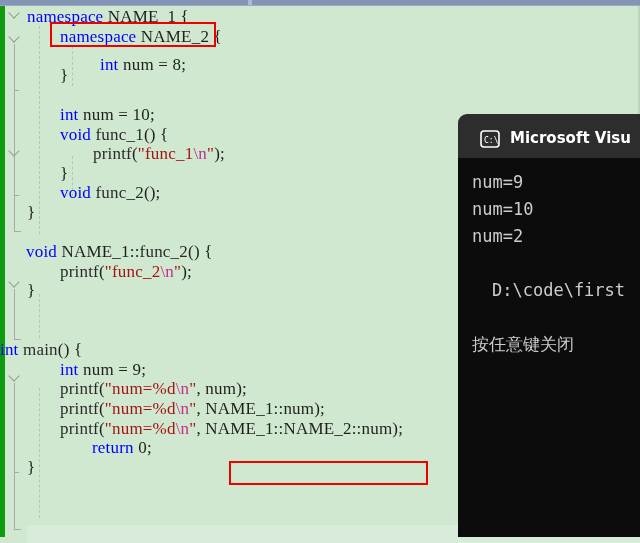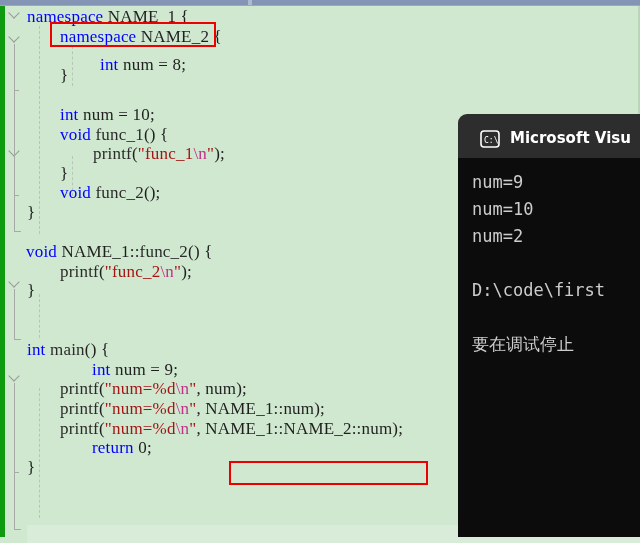--- a/index.html
+++ b/index.html
@@ -130,22 +130,22 @@
         <div class="ln" style="top: 139.2px; padding-left: 93px;"><span class="fn">printf</span><span class="id">(</span><span class="str">"func_1</span><span class="esc">\n</span><span class="str">"</span><span class="id">);</span></div>
         <div class="ln" style="top: 158.8px; padding-left: 60px;"><span class="id">}</span></div>
         <div class="ln" style="top: 178.4px; padding-left: 60px;"><span class="kw">void</span><span class="fn"> func_2</span><span class="id">();</span></div>
         <div class="ln" style="top: 198px; padding-left: 27px;"><span class="id">}</span></div>
         <div class="ln" style="top: 217.6px; padding-left: 27px;">&nbsp;</div>
         <div class="ln" style="top: 237.2px; padding-left: 26px;"><span class="kw">void</span><span class="id"> NAME_1::</span><span class="fn">func_2</span><span class="id">() {</span></div>
         <div class="ln" style="top: 256.8px; padding-left: 60px;"><span class="fn">printf</span><span class="id">(</span><span class="str">"func_2</span><span class="esc">\n</span><span class="str">"</span><span class="id">);</span></div>
         <div class="ln" style="top: 276.4px; padding-left: 27px;"><span class="id">}</span></div>
         <div class="ln" style="top: 296px; padding-left: 27px;">&nbsp;</div>
         <div class="ln" style="top: 315.6px; padding-left: 27px;">&nbsp;</div>
-        <div class="ln" style="top: 335.2px; padding-left: 27px;"><span class="kw">int</span><span class="fn"> main</span><span class="id">() {</span></div>
-        <div class="ln" style="top: 354.8px; padding-left: 92px;"><span class="kw">int</span><span class="id"> num = </span><span class="num">9</span><span class="id">;</span></div>
+        <div class="ln" style="top: 335.2px; "><span class="kw">int</span><span class="fn"> main</span><span class="id">() {</span></div>
+        <div class="ln" style="top: 354.8px; padding-left: 60px;"><span class="kw">int</span><span class="id"> num = </span><span class="num">9</span><span class="id">;</span></div>
         <div class="ln" style="top: 374.4px; padding-left: 60px;"><span class="fn">printf</span><span class="id">(</span><span class="str">"num=%d</span><span class="esc">\n</span><span class="str">"</span><span class="id">, num);</span></div>
         <div class="ln" style="top: 394px; padding-left: 60px;"><span class="fn">printf</span><span class="id">(</span><span class="str">"num=%d</span><span class="esc">\n</span><span class="str">"</span><span class="id">, NAME_1::num);</span></div>
         <div class="ln" style="top: 413.6px; padding-left: 60px;"><span class="fn">printf</span><span class="id">(</span><span class="str">"num=%d</span><span class="esc">\n</span><span class="str">"</span><span class="id">, NAME_1::NAME_2::num);</span></div>
         <div class="ln" style="top: 433.2px; padding-left: 92px;"><span class="kw">return</span><span class="num"> 0</span><span class="id">;</span></div>
         <div class="ln" style="top: 452.8px; padding-left: 27px;"><span class="id">}</span></div>
       </div>
 
   <div class="redbox" title="namespace NAME_2" style="left: 50px; top: 16px; width: 166px; height: 25px; border-color: rgb(238, 0, 0);"></div>
       <div class="redbox" title="NAME_1::NAME_2::num" style="left: 229px; top: 455px; width: 199px; height: 24px; border-color: rgb(238, 0, 0);"></div>
     </div>
@@ -159,18 +159,18 @@
         </svg>
       </span>
       <span class="ctitle">Microsoft Visu</span>
     </div>
     <div class="body">
 
     <div class="cline" style="top: 16px;">num=9</div>
         <div class="cline" style="top: 43px;">num=10</div>
         <div class="cline" style="top: 70px;">num=2</div>
         <div class="cline" style="top: 97px;"> </div>
-        <div class="cline" style="top: 124px;">D:\code\first</div>
-        <div class="cline cjk" style="top: 178px;">要在调试停止</div>
+        <div class="cline" style="top: 124px; margin-left: 20px;">D:\code\first</div>
+        <div class="cline cjk" style="top: 178px;">按任意键关闭</div>
       </div>
   </div>
 
 </div>
 
 </body></html>

